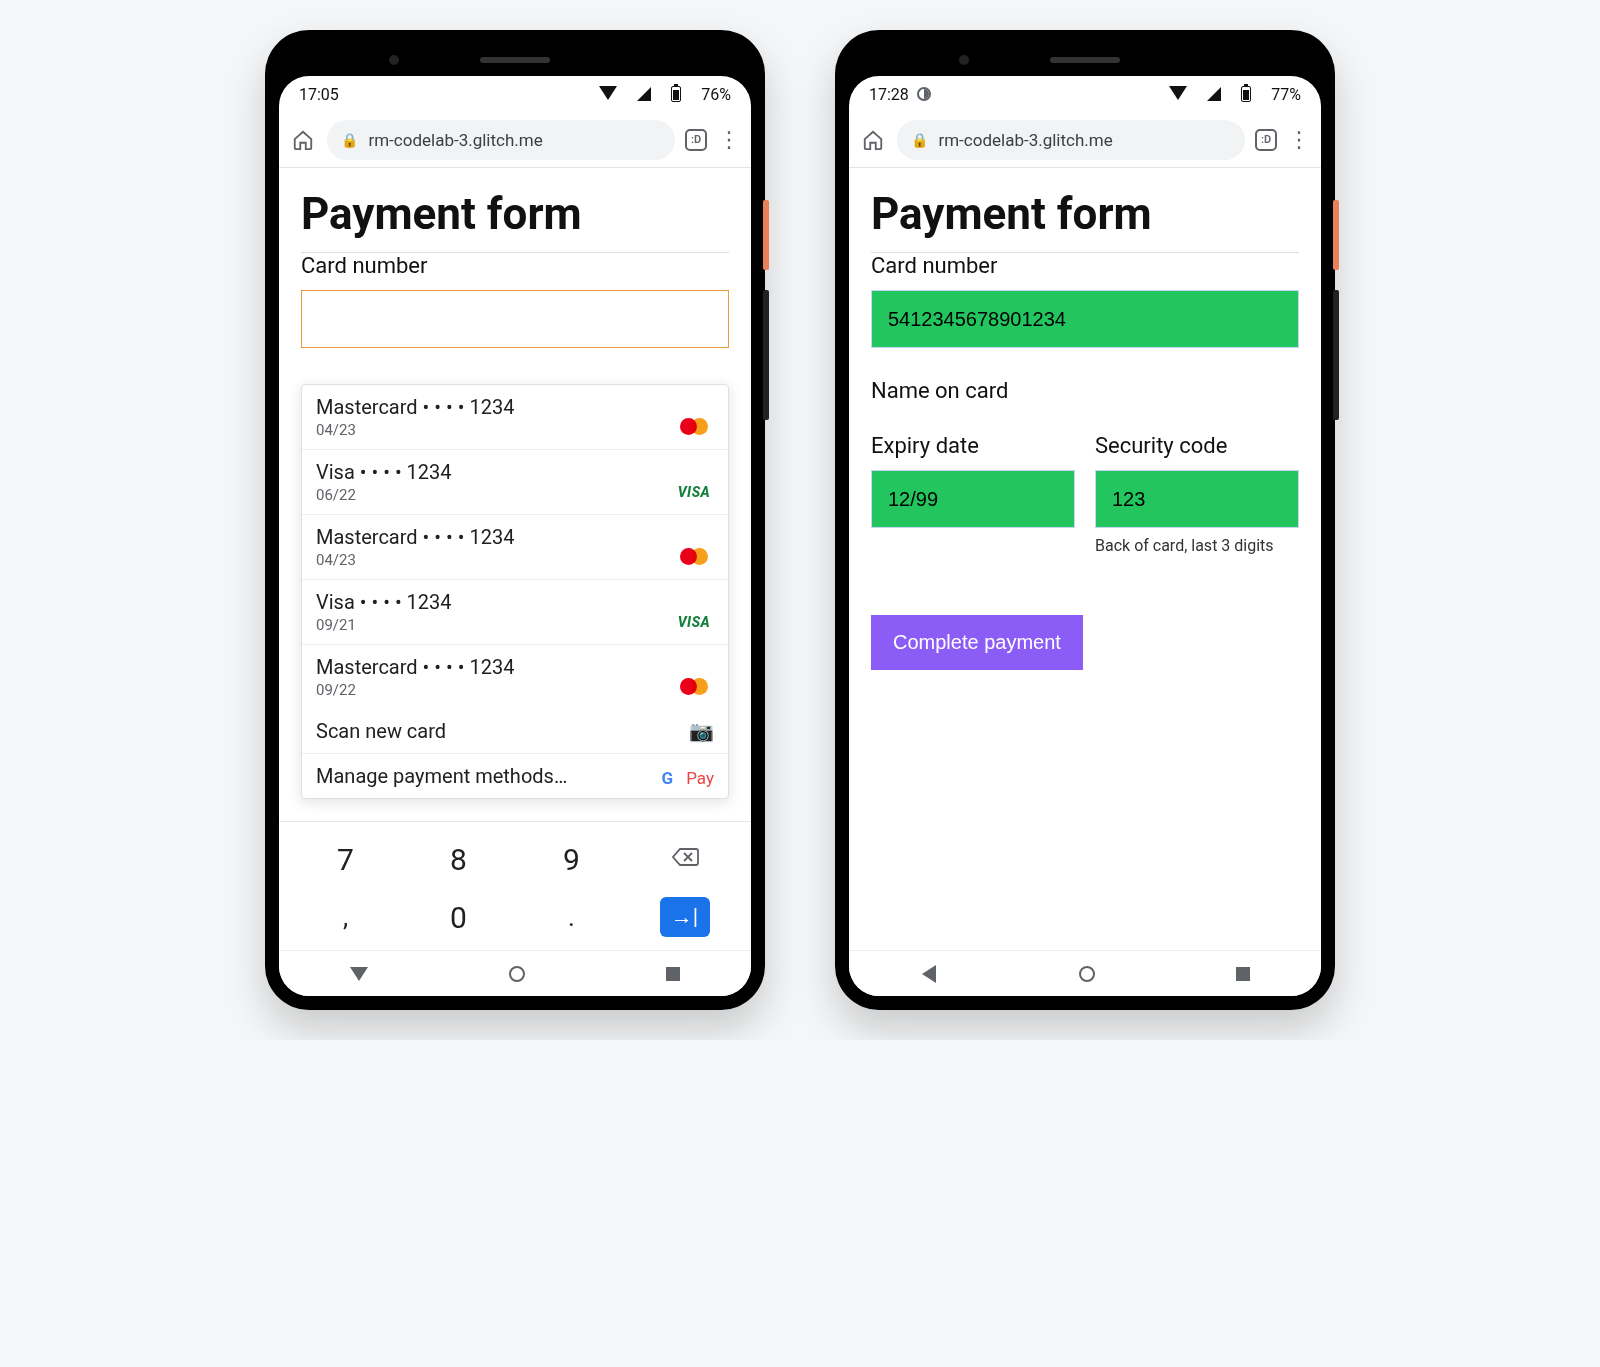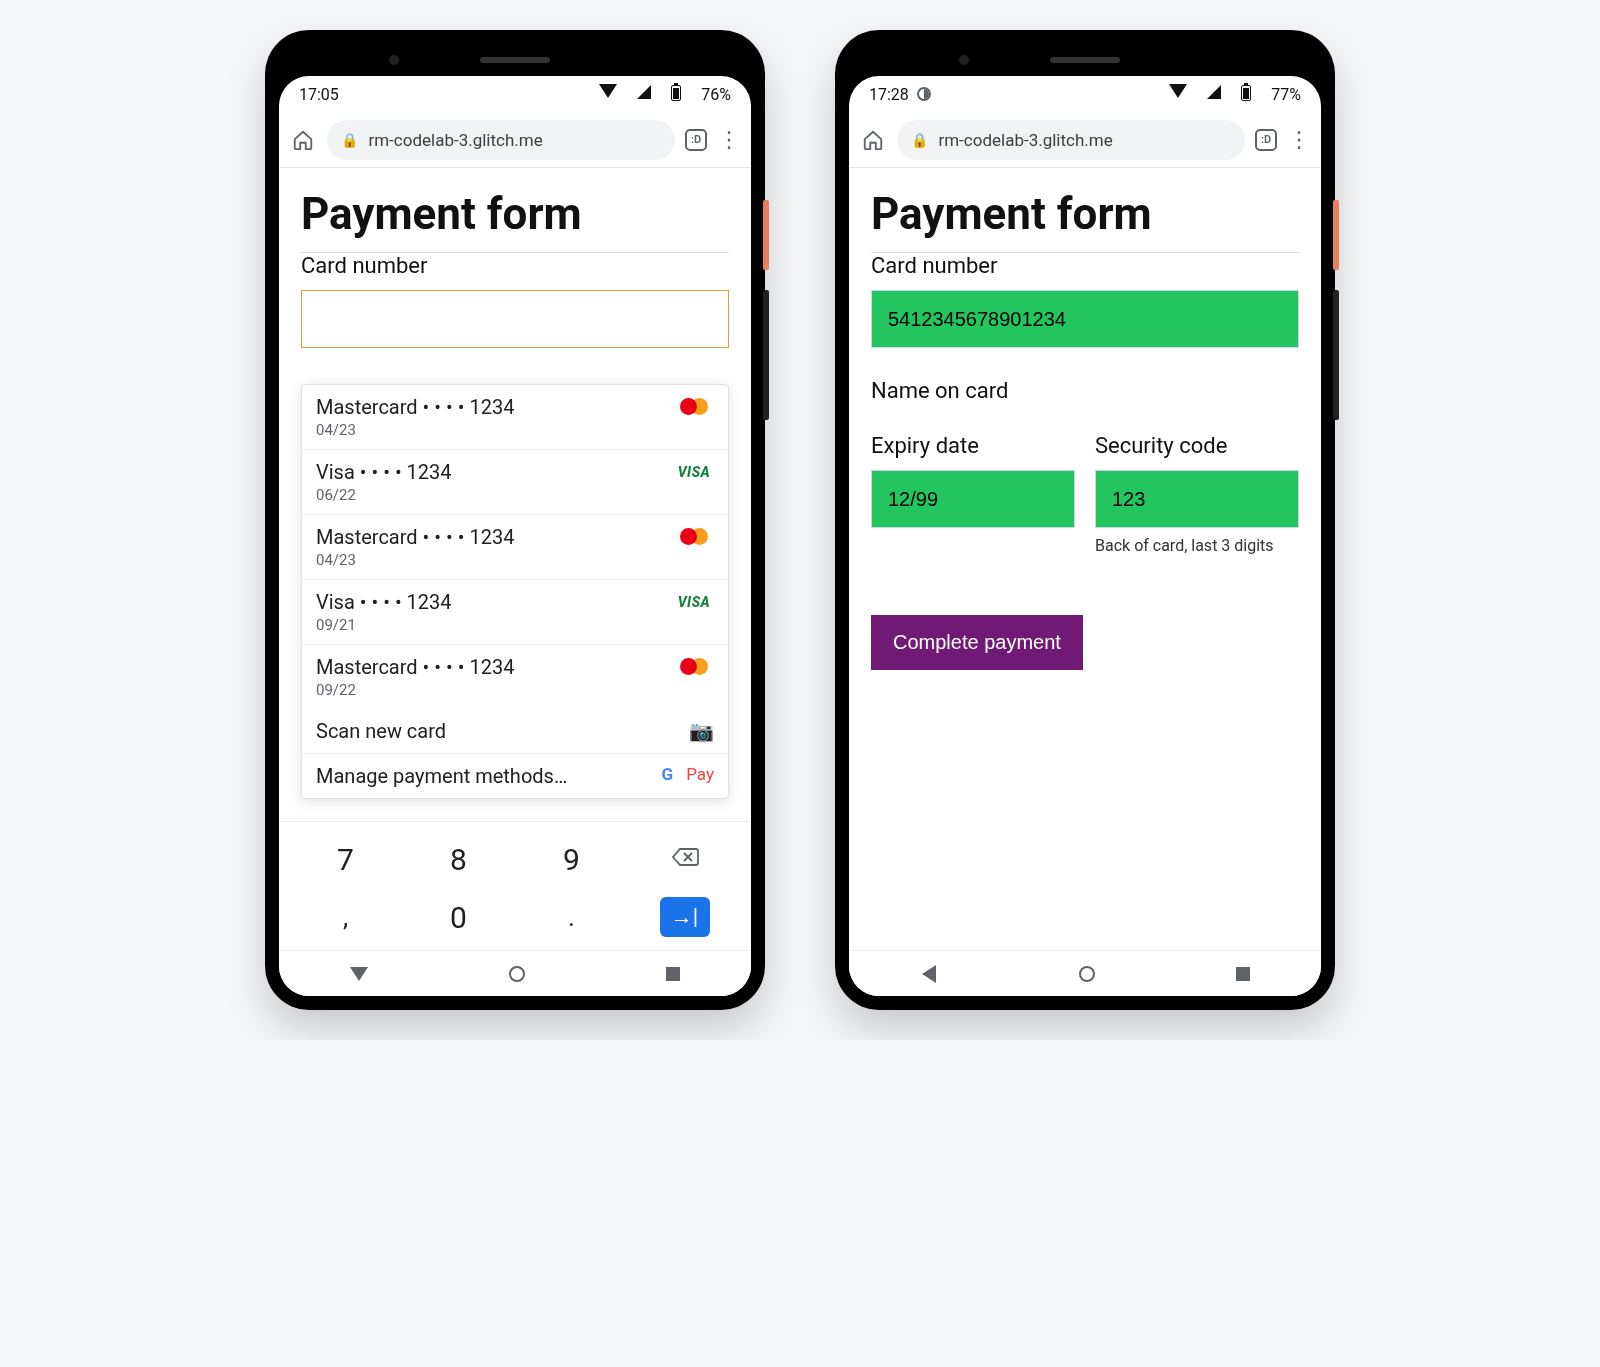--- a/index.html
+++ b/index.html
@@ -60,21 +60,21 @@
   .status-bar {
     height: 36px;
     padding: 0 20px;
     display: flex;
     justify-content: space-between;
     align-items: center;
     font-size: 16px;
     color: #111;
   }
   .sb-left { display:flex; align-items:center; gap:8px;}
-  .sb-right { display:flex; align-items:flex-start; gap:20px;}
+  .sb-right { display:flex; align-items:center; gap:20px;}
   
   .chrome-bar {
     height: 56px;
     display: flex;
     align-items: center;
     padding: 0 10px;
     gap: 10px;
     border-bottom: 1px solid #e5e5e5;
   }
   .home-icon { width:28px; height:28px; display:flex; align-items:center; justify-content:center;}
@@ -118,36 +118,36 @@
     height: 58px;
     border: 1px solid #ccc;
     font-size: 20px;
     padding: 0 16px;
     background:#fff;
   }
   .input.focused { border:1px solid #e99a3c; outline:none;}
   .input.filled { background:#22c55e; border:1px solid #c5d7f5;}
   .hint { font-size:16px; color:#333; margin-top:8px; text-align:left;}
   .btn-primary {
-    background:#701a75; color:#fff; font-size:20px; padding:16px 22px; border:none; cursor:pointer;
+    background:#8b5cf6; color:#fff; font-size:20px; padding:16px 22px; border:none; cursor:pointer;
   }
   
   .autofill {
     position: absolute;
     left: 22px;
     right: 22px;
     top: 216px;
     background:#fff;
     border:1px solid #e0e0e0;
     border-radius:4px;
     box-shadow: 0 3px 14px rgba(0,0,0,0.12);
     z-index: 10;
   }
   .af-item {
-    display:flex; align-items:flex-start; justify-content:space-between;
+    display:flex; align-items:flex-end; justify-content:space-between;
     padding:10px 14px;
     border-bottom:1px solid #eee;
   }
   .af-item:last-child{ border-bottom:none;}
   .af-text .line1 { font-size:20px; color:#202124;}
   .af-text .line2 { font-size:15px; color:#5f6368; margin-top:2px;}
   .card-logo { width:40px; height:24px; display:flex; align-items:center; justify-content:center;}
   .mc-logo { position:relative; width:28px; height:18px;}
   .mc-logo::before,.mc-logo::after{content:"";position:absolute;width:17px;height:17px;border-radius:50%;top:0;}
   .mc-logo::before{background:#eb001b;left:0;}

